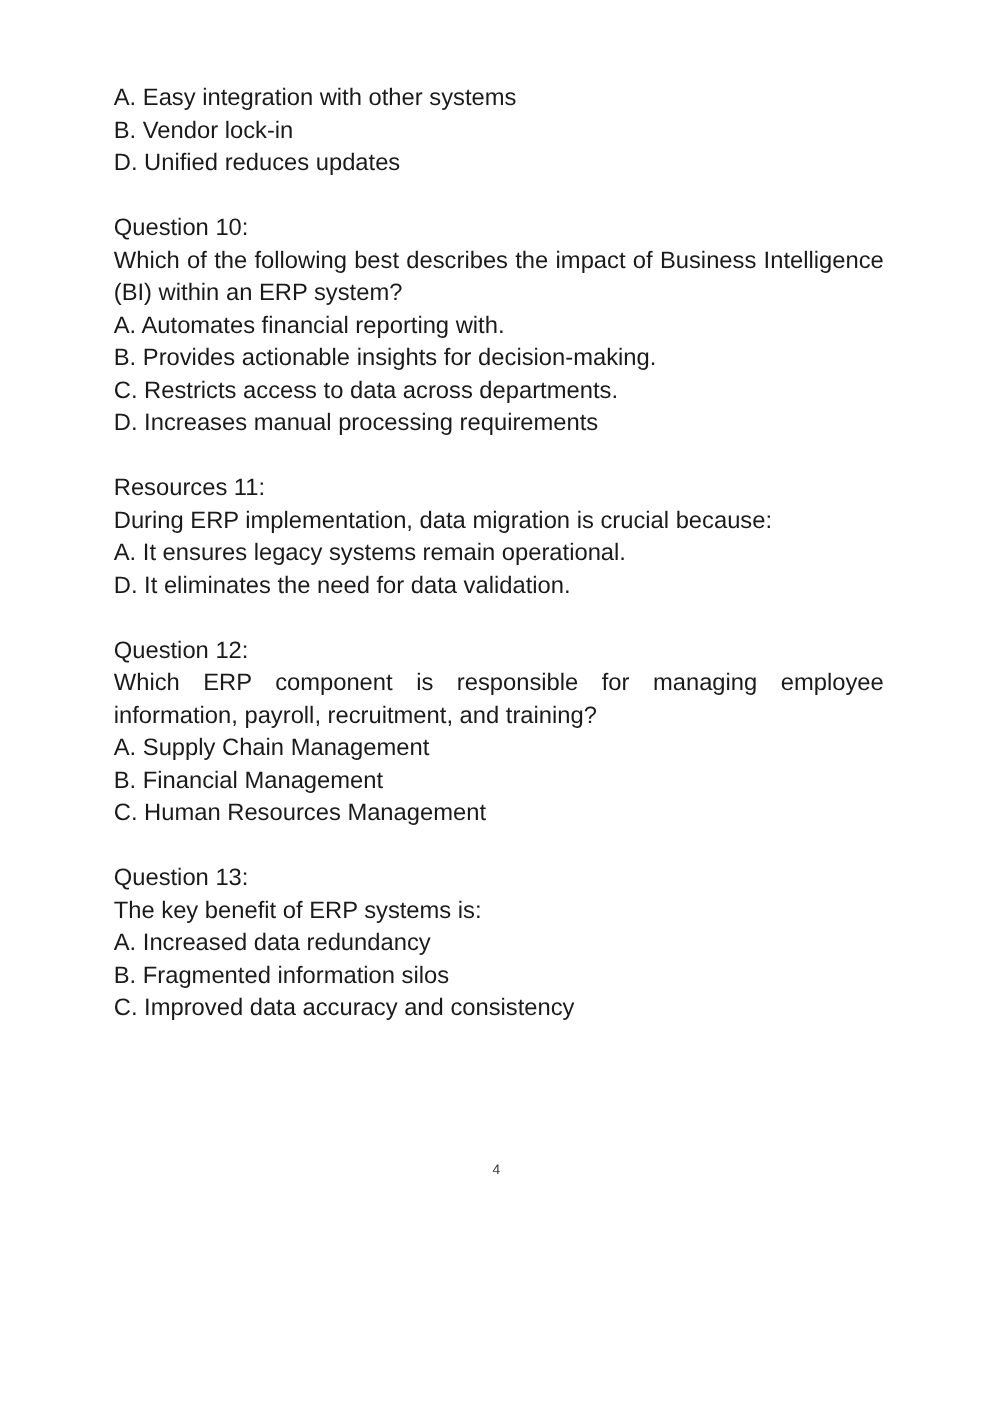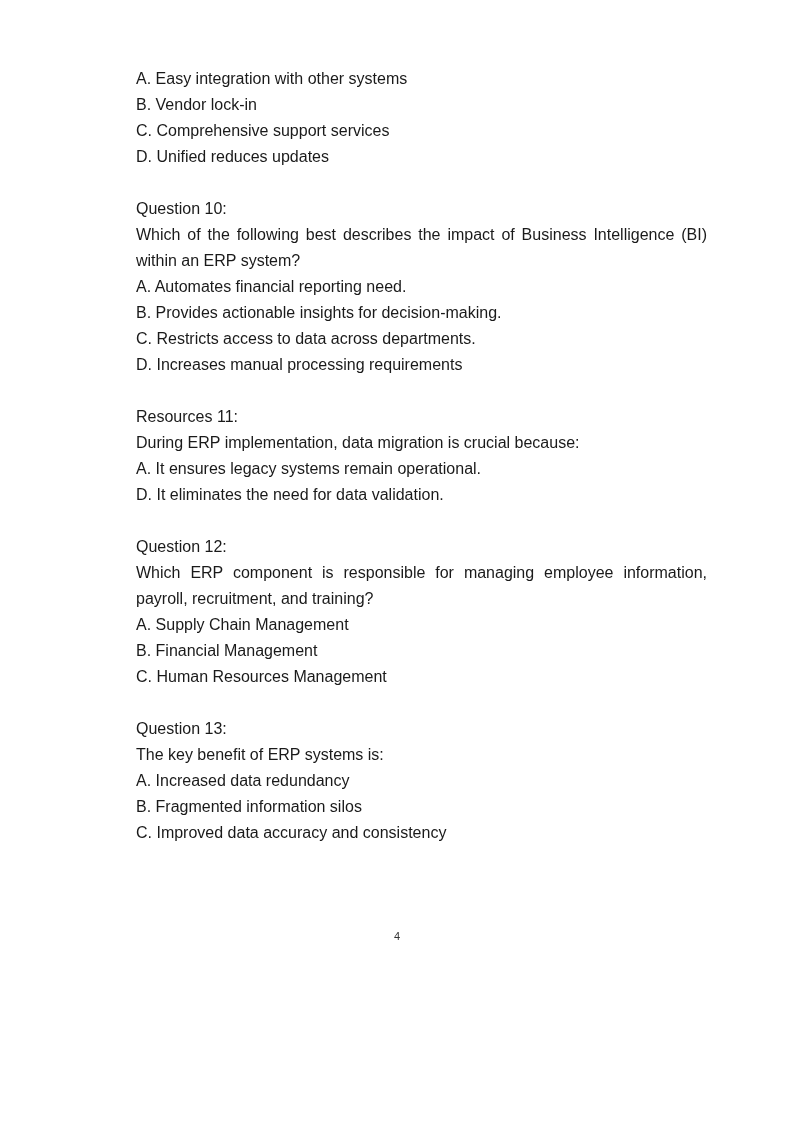--- a/index.html
+++ b/index.html
@@ -1,46 +1,45 @@
 <!DOCTYPE html>
 <html><head>
   <meta charset="utf-8">
   <style>
     html, body { margin: 0; padding: 0; background: #ffffff; }
     body {
       width: 794px; height: 1122px; position: relative; overflow: hidden;
       font-family: "Liberation Sans", sans-serif; color: #1a1a1a;
     }
     .page { position: absolute; left: 91px; top: 66px; width: 616px; }
-    .line { font-size: 16px; line-height: 26px; height: 26px; white-space: nowrap; margin-left: 45px; }
+    .line { font-size: 19px; line-height: 26px; height: 26px; white-space: nowrap; }
     .wrap { white-space: normal; height: auto; }
     .justify { text-align: justify; text-align-last: left; }
     .gap { height: 26px; }
     .page-number {
       position: absolute; top: 930px; left: 0; width: 794px; text-align: center;
       font-size: 11px; color: #333;
     }
   </style>
 </head>
 <body>
 
 <div class="page">
 
   <div>
     <div class="line">A. Easy integration with other systems</div>
     <div class="line">B. Vendor lock-in</div>
-    <div class="line">C. Comprehensive support services</div>
     <div class="line">D. Unified reduces updates</div>
   </div>
   <div class="gap"></div>
 
   <div>
     <div class="line">Question 10:</div>
     <div class="line wrap justify">Which of the following best describes the impact of Business Intelligence (BI) within an ERP system?</div>
-    <div class="line">A. Automates financial reporting need.</div>
+    <div class="line">A. Automates financial reporting with.</div>
     <div class="line">B. Provides actionable insights for decision-making.</div>
     <div class="line">C. Restricts access to data across departments.</div>
     <div class="line">D. Increases manual processing requirements</div>
   </div>
   <div class="gap"></div>
 
   <div>
     <div class="line">Resources 11:</div>
     <div class="line">During ERP implementation, data migration is crucial because:</div>
     <div class="line">A. It ensures legacy systems remain operational.</div>

